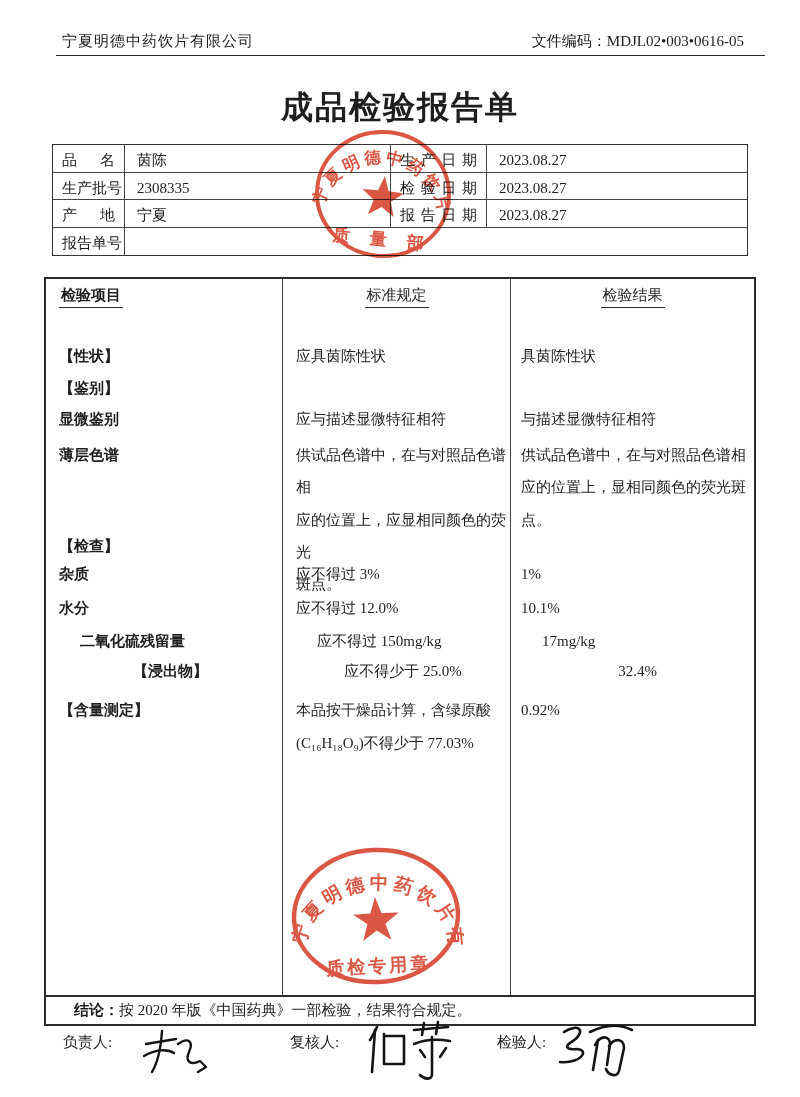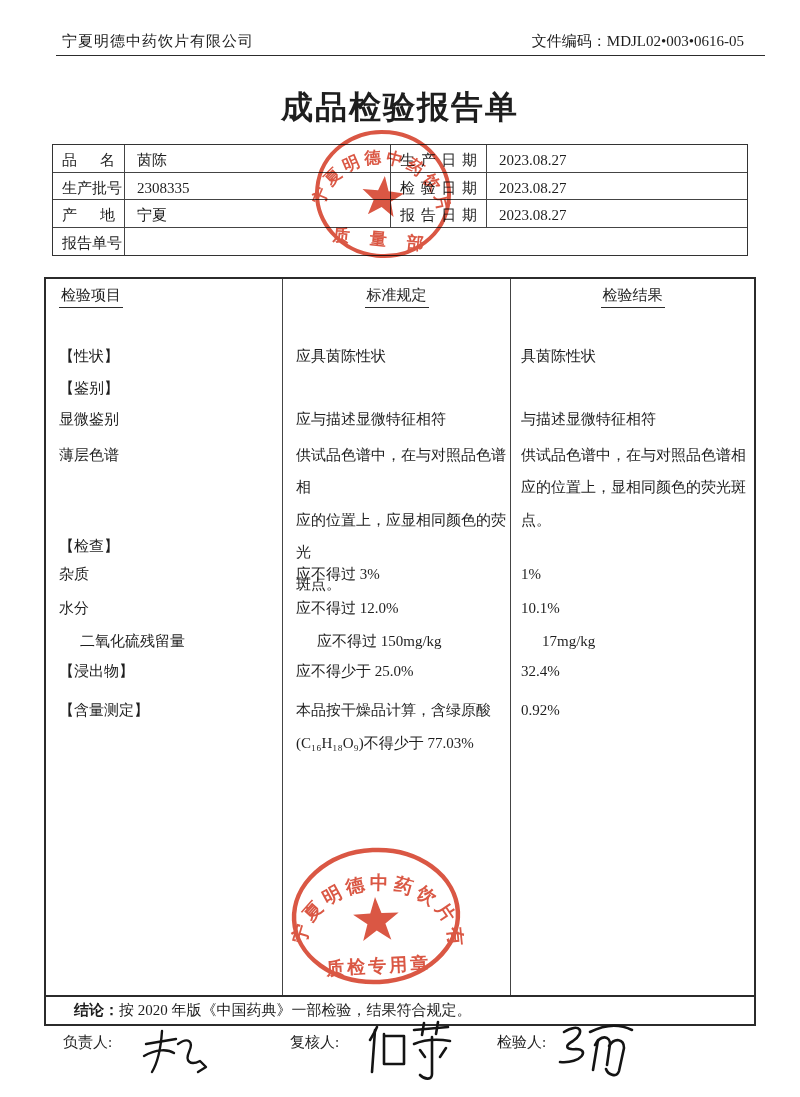--- a/index.html
+++ b/index.html
@@ -35,32 +35,32 @@
   .info-cell.no-b{border-bottom:none;}
   .info-cell.merged{grid-column:2 / 5;}
   
   .main-table{
     position:absolute;left:44px;top:277px;width:712px;
     border:2px solid #2b2b2b;box-sizing:border-box;
     font-size:15px;
   }
   .mt-body{position:relative;display:flex;height:716px;}
   .mt-col{box-sizing:border-box;padding-top:3px;}
-  .mt-col1{width:237px;border-right:1px solid #444;}
+  .mt-col1{width:237px;border-right:1px solid #444;font-weight:bold;}
   .mt-col2{width:228px;border-right:1px solid #444;}
   .mt-col3{flex:1;}
   .ln{box-sizing:border-box;line-height:20px;overflow:visible;}
   .pl1{padding-left:13px;}
   .pl2{padding-left:13px;}
   .pl3{padding-left:10px;}
   .r-head{height:64px;padding-top:3px;}
   .ra{height:32px;} .rb{height:31px;} .rc{height:30px;}
   .rd{height:97px;line-height:32.3px;white-space:pre-line;}
   .re{height:28px;} .rf{height:34px;} .rg{height:33px;}
-  .rh{height:30px;margin-left:21px;} .ri{height:33px;}
+  .rh{height:30px;margin-left:21px;} .ri{height:33px;text-align:center;}
   .rj{height:67px;line-height:33px;white-space:pre-line;}
   .hd-center{text-align:center;}
   .hd-underline{display:inline-block;border-bottom:1px solid #2c2c2c;padding:0 2px 2px 2px;}
   
   .mt-conclusion{border-top:2px solid #2b2b2b;height:27px;line-height:26px;padding-left:28px;}
   .concl-lbl{font-weight:bold;}
   
   .stamp{position:absolute;mix-blend-mode:multiply;opacity:0.88;pointer-events:none;}
   .stamp-top{left:308px;top:124px;transform:rotate(6deg);}
   .stamp-bottom{left:240px;top:562px;transform:rotate(-3deg);}

